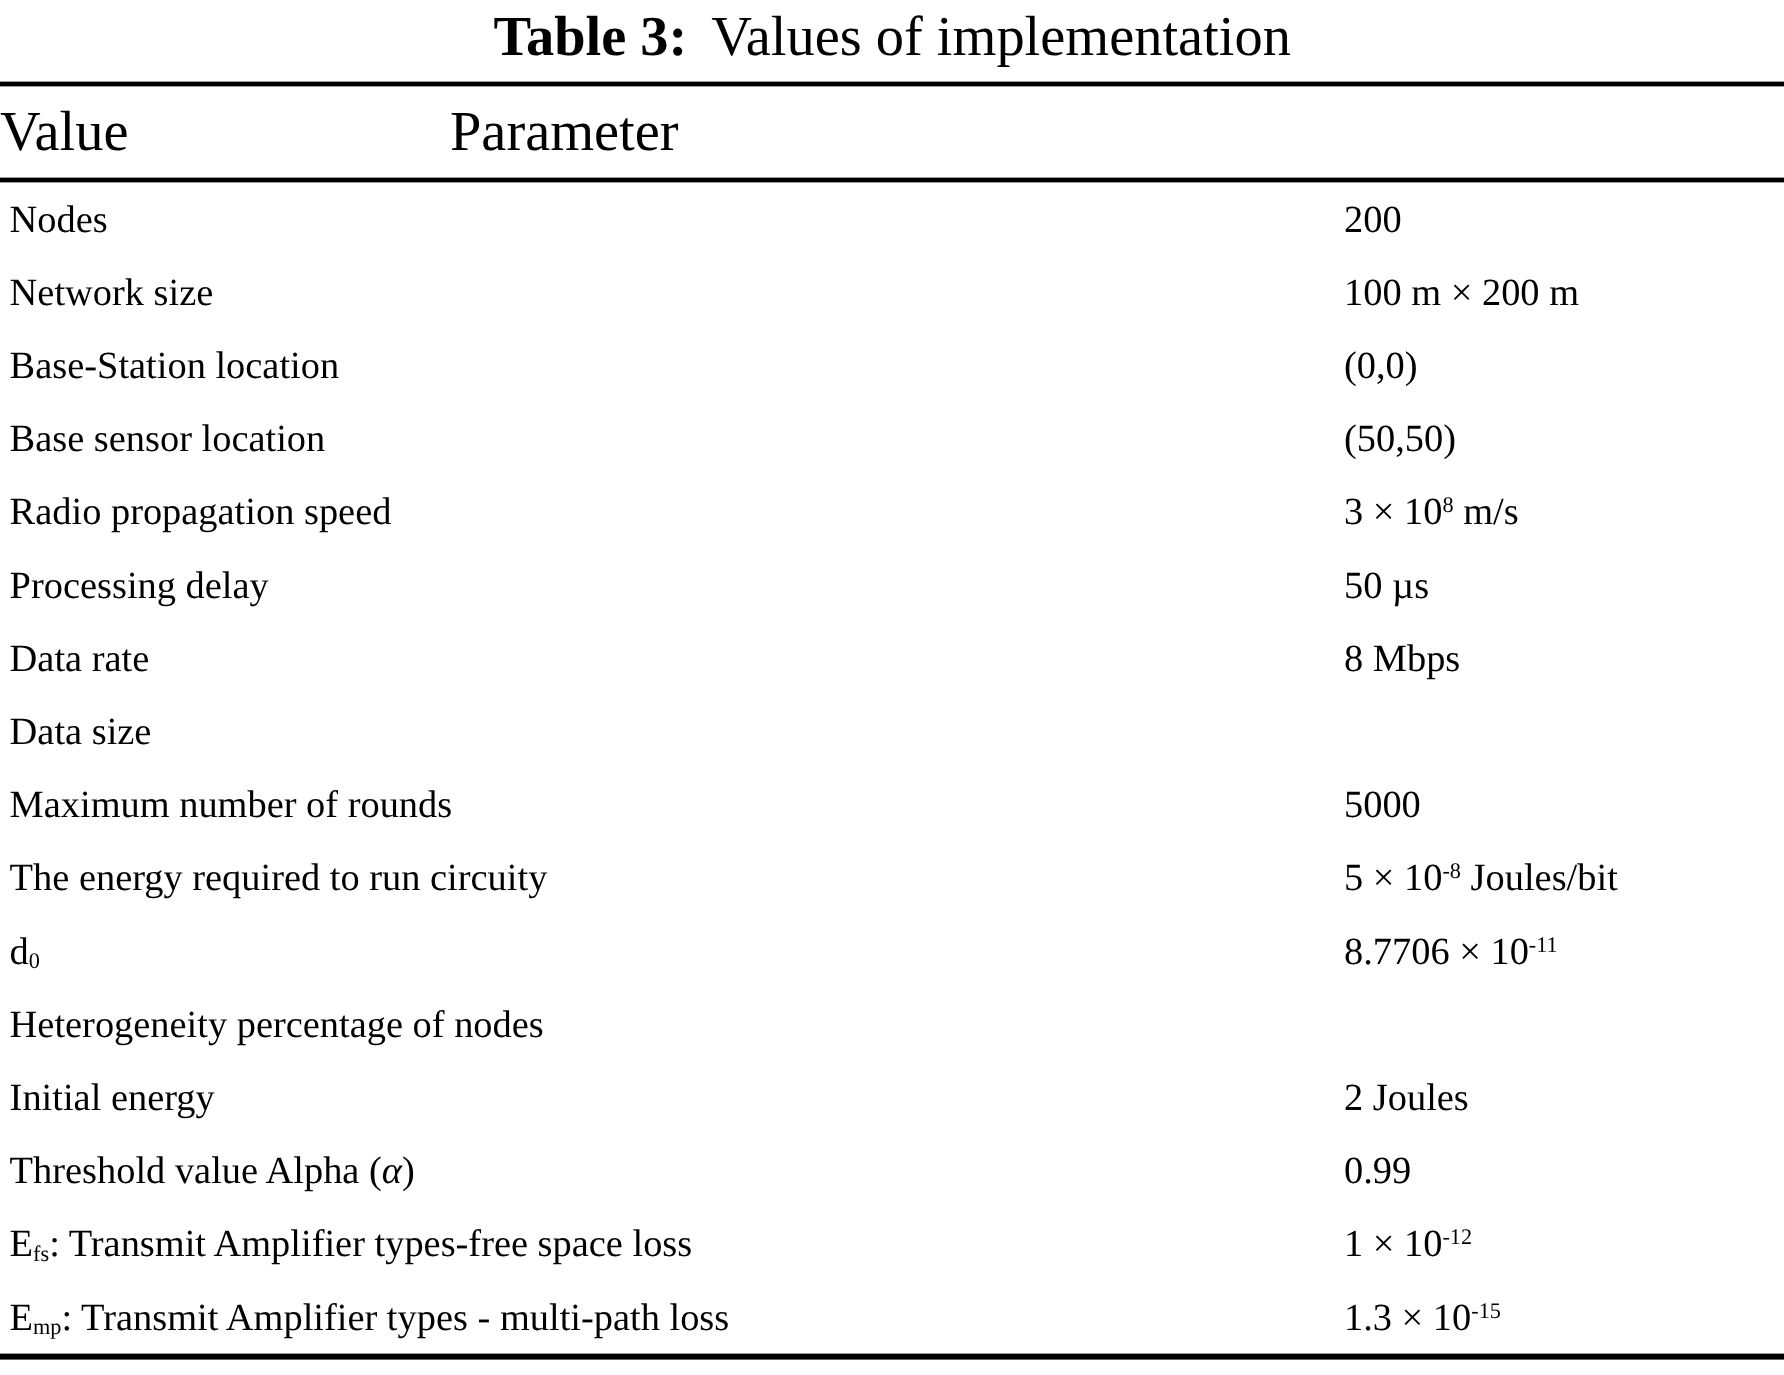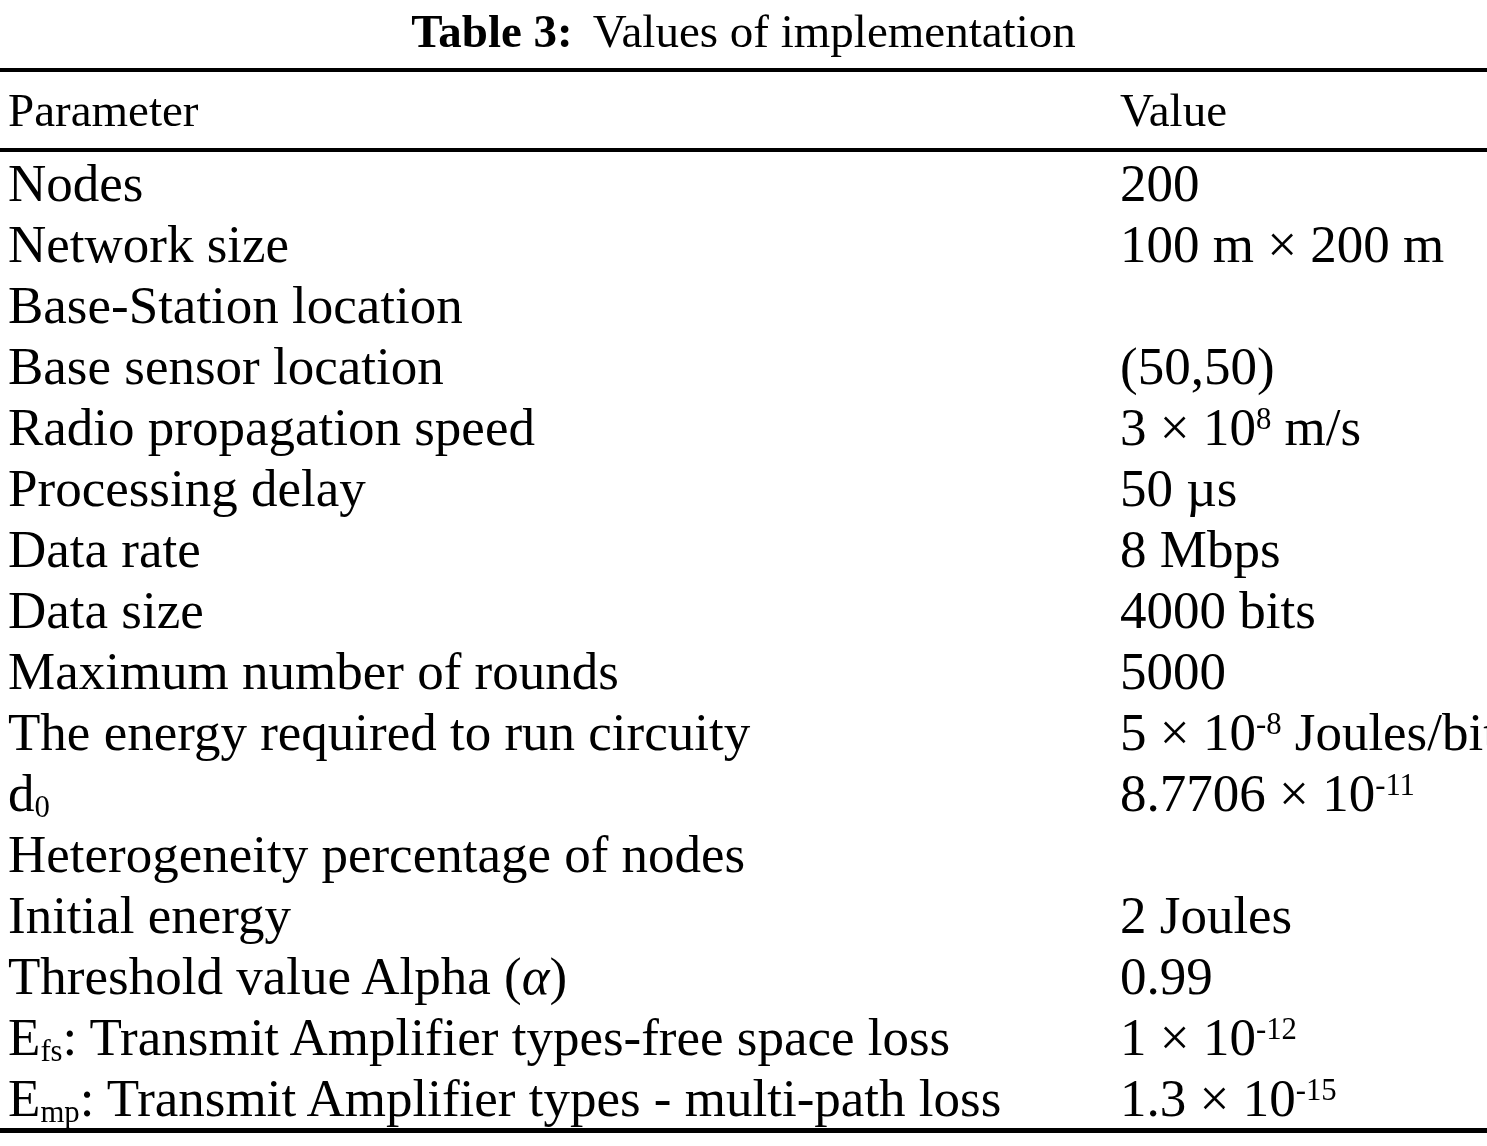--- a/index.html
+++ b/index.html
@@ -40,21 +40,21 @@
     display: flex;
     align-items: center;
     height: 76px;
     font-size: 47px;
   }
   .rows { }
   .row {
     display: flex;
     align-items: center;
     height: 61px;
-    font-size: 53px;
+    font-size: 32px;
     white-space: nowrap;
   }
   .cell { overflow: visible; }
   .col-param {
     flex: 0 0 1120px;
     padding-left: 8px;
     box-sizing: border-box;
   }
   .col-value {
     flex: 1 1 auto;
@@ -76,57 +76,57 @@
 
 <div class="page">
 
   <div class="title">
     <span class="title-label">Table 3:</span><span>Values of implementation</span>
   </div>
 
   <div class="rule rule-top"></div>
 
   <div class="header-row">
+    <div class="cell col-value">Value</div>
     <div class="cell col-param">Parameter</div>
-    <div class="cell col-value">Value</div>
   </div>
 
   <div class="rule rule-mid"></div>
 
   <div class="rows">
       <div class="row">
         <div class="cell col-param"><span>Nodes</span></div>
         <div class="cell col-value"><span>200</span></div>
       </div>
       <div class="row">
         <div class="cell col-param"><span>Network size</span></div>
         <div class="cell col-value"><span>100 m × 200 m</span></div>
       </div>
       <div class="row">
         <div class="cell col-param"><span>Base-Station location</span></div>
+        <div class="cell col-value"><span>(0,0)</span></div>
       </div>
       <div class="row">
         <div class="cell col-param"><span>Base sensor location</span></div>
         <div class="cell col-value"><span>(50,50)</span></div>
       </div>
       <div class="row">
         <div class="cell col-param"><span>Radio propagation speed</span></div>
         <div class="cell col-value"><span>3 × 10</span><span class="sup">8</span><span> m/s</span></div>
       </div>
       <div class="row">
         <div class="cell col-param"><span>Processing delay</span></div>
         <div class="cell col-value"><span>50 µs</span></div>
       </div>
       <div class="row">
         <div class="cell col-param"><span>Data rate</span></div>
         <div class="cell col-value"><span>8 Mbps</span></div>
       </div>
       <div class="row">
         <div class="cell col-param"><span>Data size</span></div>
-        <div class="cell col-value"><span>4000 bits</span></div>
       </div>
       <div class="row">
         <div class="cell col-param"><span>Maximum number of rounds</span></div>
         <div class="cell col-value"><span>5000</span></div>
       </div>
       <div class="row">
         <div class="cell col-param"><span>The energy required to run circuity</span></div>
         <div class="cell col-value"><span>5 × 10</span><span class="sup">-8</span><span> Joules/bit</span></div>
       </div>
       <div class="row">

